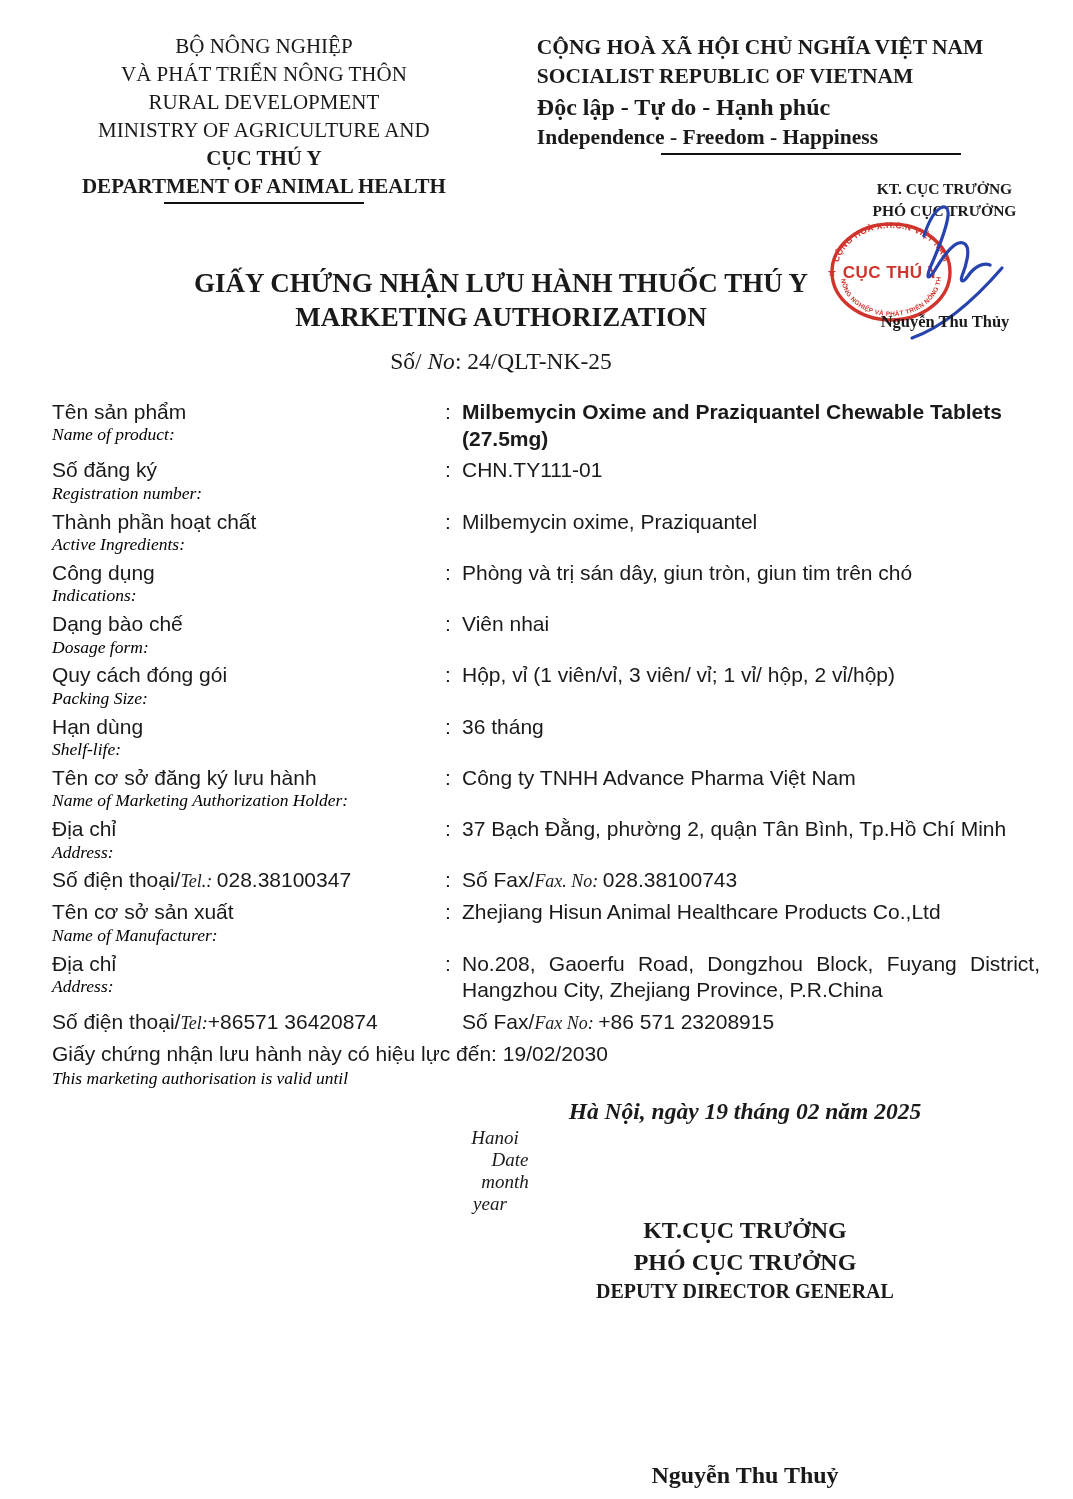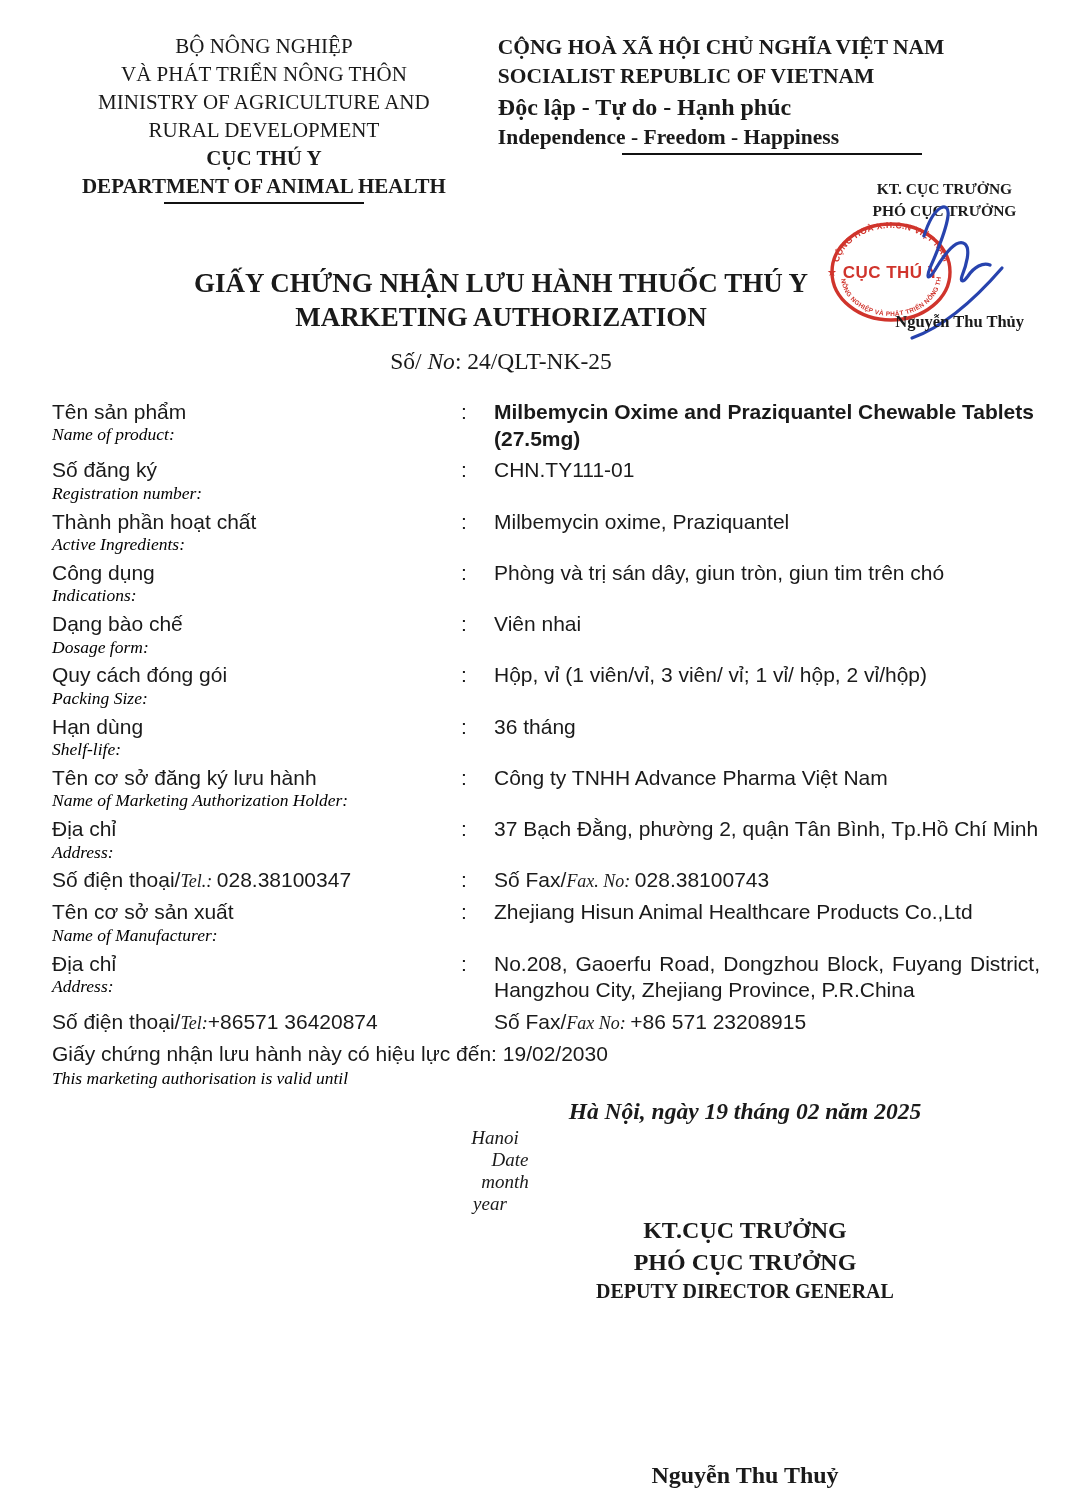--- a/index.html
+++ b/index.html
@@ -7,53 +7,53 @@
     position:relative;
     width:1073px;height:1499px;
     background:#ffffff;
     overflow:hidden;
     color:#1a1a1a;
     font-family:"Liberation Serif", serif;
     box-sizing:border-box;
     padding-top:33px;
   }
   
-  .header{display:grid;grid-template-columns:46% 54%;margin:0 26px 4px 30px;}
+  .header{display:grid;grid-template-columns:46% 54%;margin:0 26px 4px 30px;gap:39px;}
   .hdr-left{text-align:center;font-size:21px;line-height:1.33;}
   .hdr-left .b{font-weight:bold;}
   .hdr-right{text-align:left;font-weight:bold;font-size:21.5px;line-height:1.35;}
   .hdr-right .motto{font-size:24px;}
   .rule{border-top:2px solid #111;margin:1px auto 0 auto;}
   .rule-left{width:200px;}
   .rule-right{width:300px;}
   
   .sig-titles{
     position:absolute;left:862px;top:178px;width:165px;
     text-align:center;font-weight:bold;font-size:15.5px;line-height:1.4;
     font-family:"Liberation Serif", serif;
   }
   .stamp-wrap{position:absolute;left:796px;top:192px;width:250px;height:215px;}
   .arc-text{fill:#d0342c;font-family:"Liberation Sans", sans-serif;font-weight:bold;font-size:8.6px;letter-spacing:0.4px;}
   .arc-text.small{font-size:6.4px;letter-spacing:0.3px;}
   .stamp-center{fill:#d0342c;font-family:"Liberation Sans", sans-serif;font-weight:bold;font-size:17px;letter-spacing:0.5px;}
   .star-glyph{fill:#d0342c;font-size:11px;}
   .sig{fill:none;stroke:#2743ae;stroke-width:3.2;stroke-linecap:round;}
   .stamp-name{
-    position:absolute;left:866px;top:312px;width:158px;text-align:right;
+    position:absolute;left:866px;top:312px;width:158px;text-align:center;
     font-weight:bold;font-size:16.5px;font-family:"Liberation Serif", serif;
   }
   
   .title-wrap{width:810px;margin:62px 0 0 96px;text-align:center;}
   .title-1{font-weight:bold;font-size:27px;line-height:1.28;}
   .title-2{font-weight:bold;font-size:27px;line-height:1.28;}
   .title-3{font-size:23.5px;margin-top:13px;}
   .title-3 .it{font-style:italic;}
   
   .fields{margin:24px 33px 0 52px;}
-  .frow{display:grid;grid-template-columns:382px 28px 1fr;margin-bottom:5px;gap:16px;}
+  .frow{display:grid;grid-template-columns:382px 28px 1fr;margin-bottom:5px;}
   .vi-label{font-family:"Liberation Sans", sans-serif;font-size:21px;line-height:1.22;}
   .en-label{font-family:"Liberation Serif", serif;font-style:italic;font-size:17.5px;line-height:1.18;color:#000000;}
   .colon{font-family:"Liberation Sans", sans-serif;font-size:21px;line-height:1.22;text-align:center;}
   .value{font-family:"Liberation Sans", sans-serif;font-size:21px;line-height:1.28;}
   .value.bold{font-weight:bold;}
   .value.justify{text-align:justify;}
   .phoneline{font-family:"Liberation Sans", sans-serif;font-size:21px;line-height:1.28;}
   .en-inline{font-family:"Liberation Serif", serif;font-style:italic;font-size:18px;}
   .validity .vi-label{font-size:21px;}
   .validity .en-label{margin-top:1px;}
@@ -69,22 +69,22 @@
 </style>
 </head>
 <body>
 
 <div class="page">
 
   <div class="header">
     <div class="hdr-left">
       <div>BỘ NÔNG NGHIỆP</div>
       <div>VÀ PHÁT TRIỂN NÔNG THÔN</div>
+      <div>RURAL DEVELOPMENT</div>
       <div>MINISTRY OF AGRICULTURE AND</div>
-      <div>RURAL DEVELOPMENT</div>
       <div class="b">CỤC THÚ Y</div>
       <div class="b">DEPARTMENT OF ANIMAL HEALTH</div>
       <div class="rule rule-left"></div>
     </div>
     <div class="hdr-right">
       <div>CỘNG HOÀ XÃ HỘI CHỦ NGHĨA VIỆT NAM</div>
       <div>SOCIALIST REPUBLIC OF VIETNAM</div>
       <div class="motto">Độc lập - Tự do - Hạnh phúc</div>
       <div>Independence - Freedom - Happiness</div>
       <div class="rule rule-right"></div>

